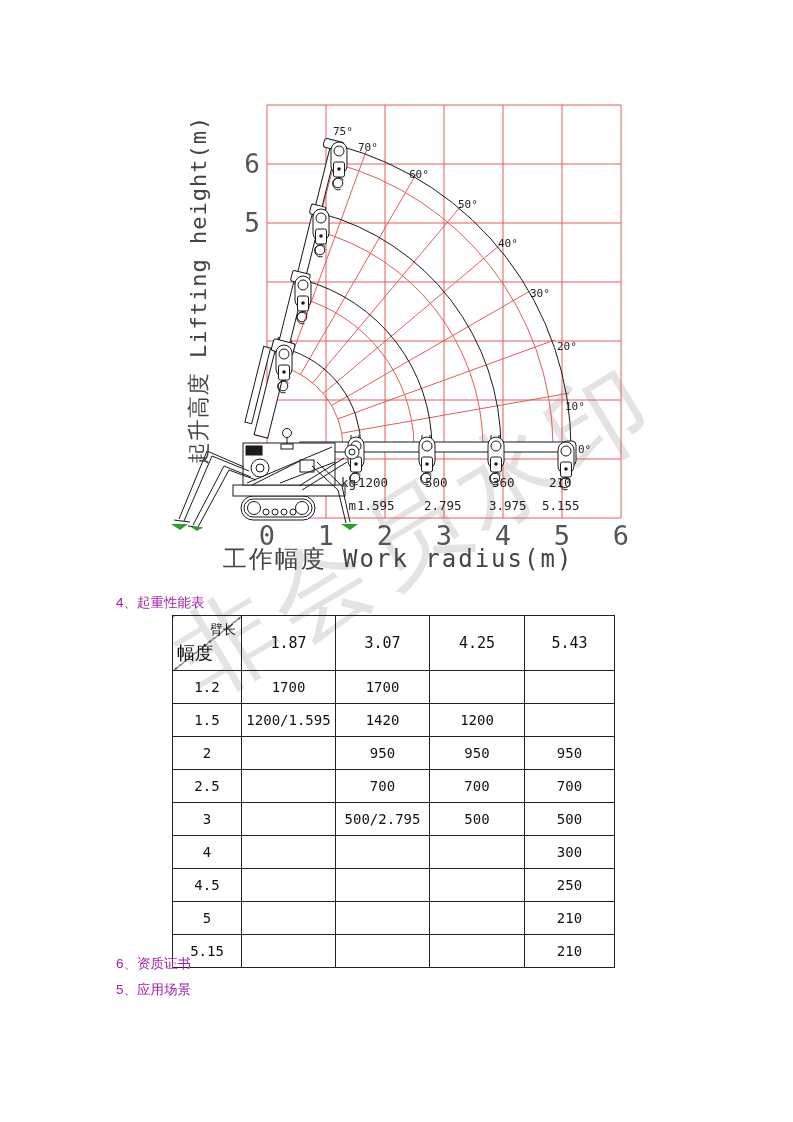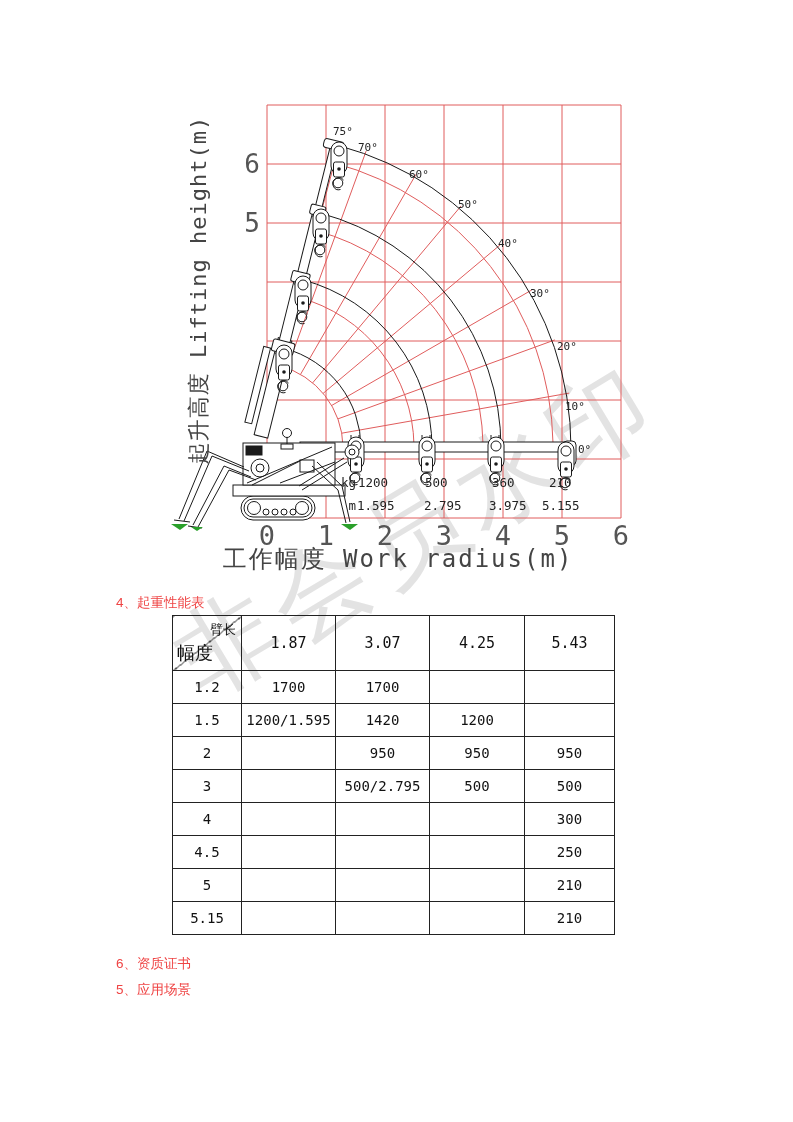--- a/index.html
+++ b/index.html
@@ -5,21 +5,21 @@
   html,body{margin:0;padding:0;background:#fff;}
   #page{position:relative;width:793px;height:1122px;background:#ffffff;overflow:hidden;
         font-family:"Liberation Sans",sans-serif;}
   
   #watermark{position:absolute;left:185px;top:615px;height:110px;line-height:110px;
              font-size:100px;letter-spacing:8px;color:#e3e3e3;white-space:nowrap;
              transform:rotate(-31deg);transform-origin:0 50%;z-index:0;
              font-family:"DejaVu Sans",sans-serif;user-select:none;}
   #chart-wrap{position:absolute;left:0;top:0;z-index:1;}
   
-  .sec-head{position:absolute;left:116px;font-size:13.5px;color:#ef4444;z-index:1;
+  .sec-head{position:absolute;left:116px;font-size:13.5px;color:#a21caf;z-index:1;
             font-family:"Liberation Sans",sans-serif;}
   #sec4{top:594px;}
   #sec5{top:981px;}
   #sec6{top:955px;}
   
   #perf-table{position:absolute;left:172px;top:615px;z-index:1;}
   table{border-collapse:collapse;table-layout:fixed;}
   td,th{border:1px solid #222;font-family:"DejaVu Sans Mono",monospace;
         font-weight:normal;color:#111;text-align:center;vertical-align:middle;
         font-size:14px;padding:0;}
@@ -195,20 +195,27 @@
             <td></td>
           </tr>
           <tr class="datarow">
             <td>2</td>
             <td></td>
             <td>950</td>
             <td>950</td>
             <td>950</td>
           </tr>
           <tr class="datarow">
+            <td>2.5</td>
+            <td></td>
+            <td>700</td>
+            <td>700</td>
+            <td>700</td>
+          </tr>
+          <tr class="datarow">
             <td>3</td>
             <td></td>
             <td>500/2.795</td>
             <td>500</td>
             <td>500</td>
           </tr>
           <tr class="datarow">
             <td>4</td>
             <td></td>
             <td></td>

